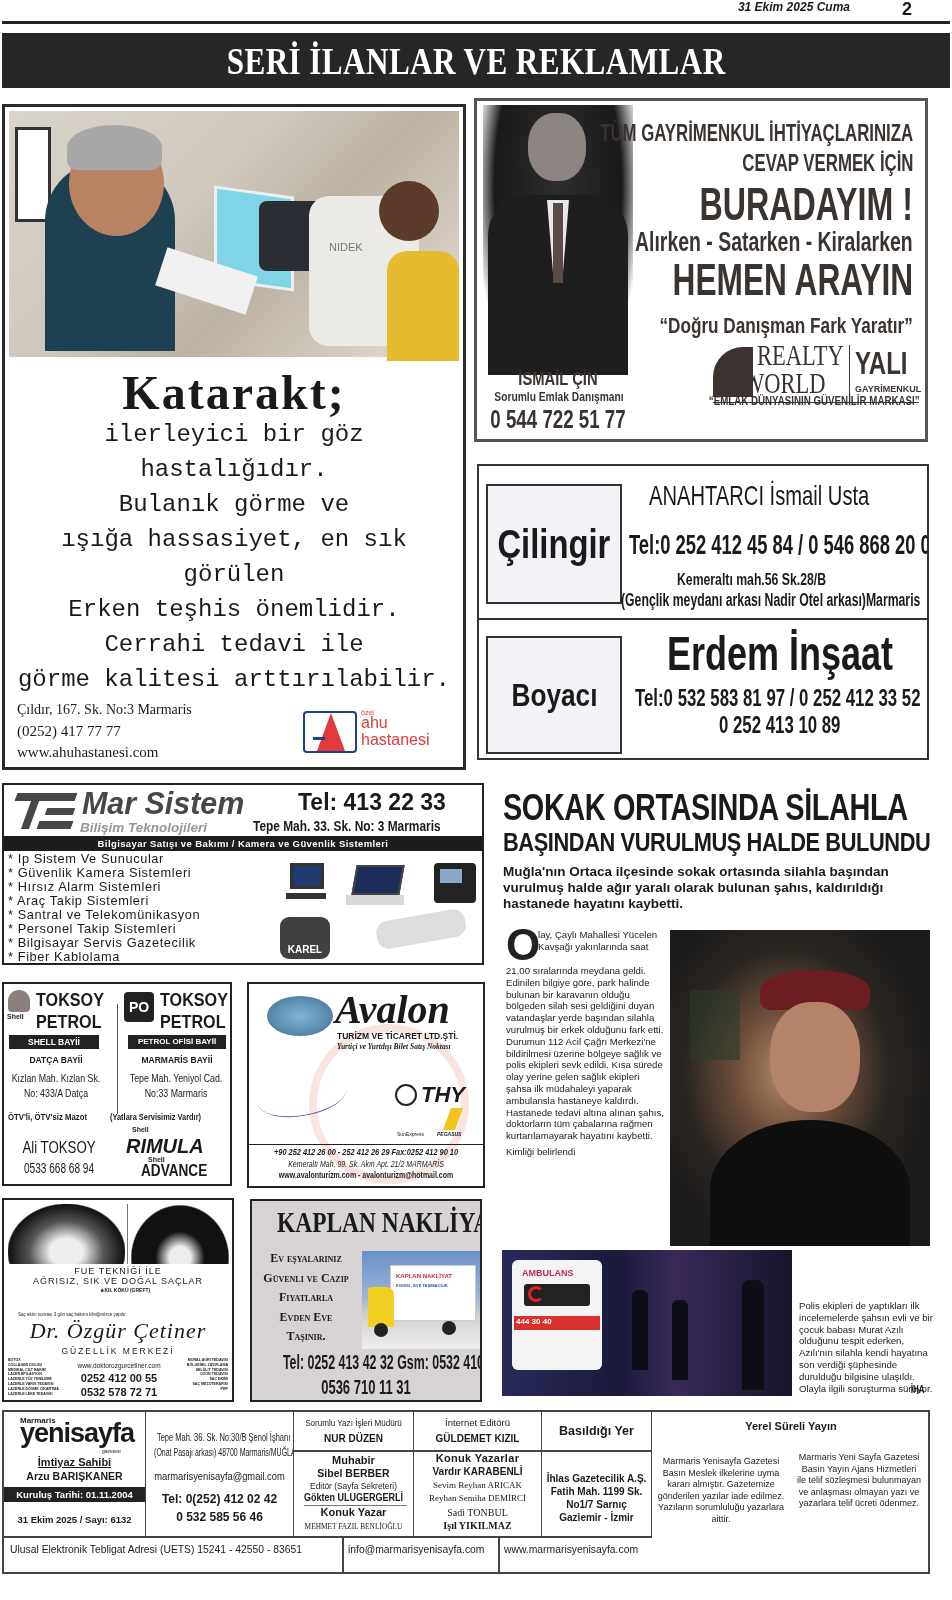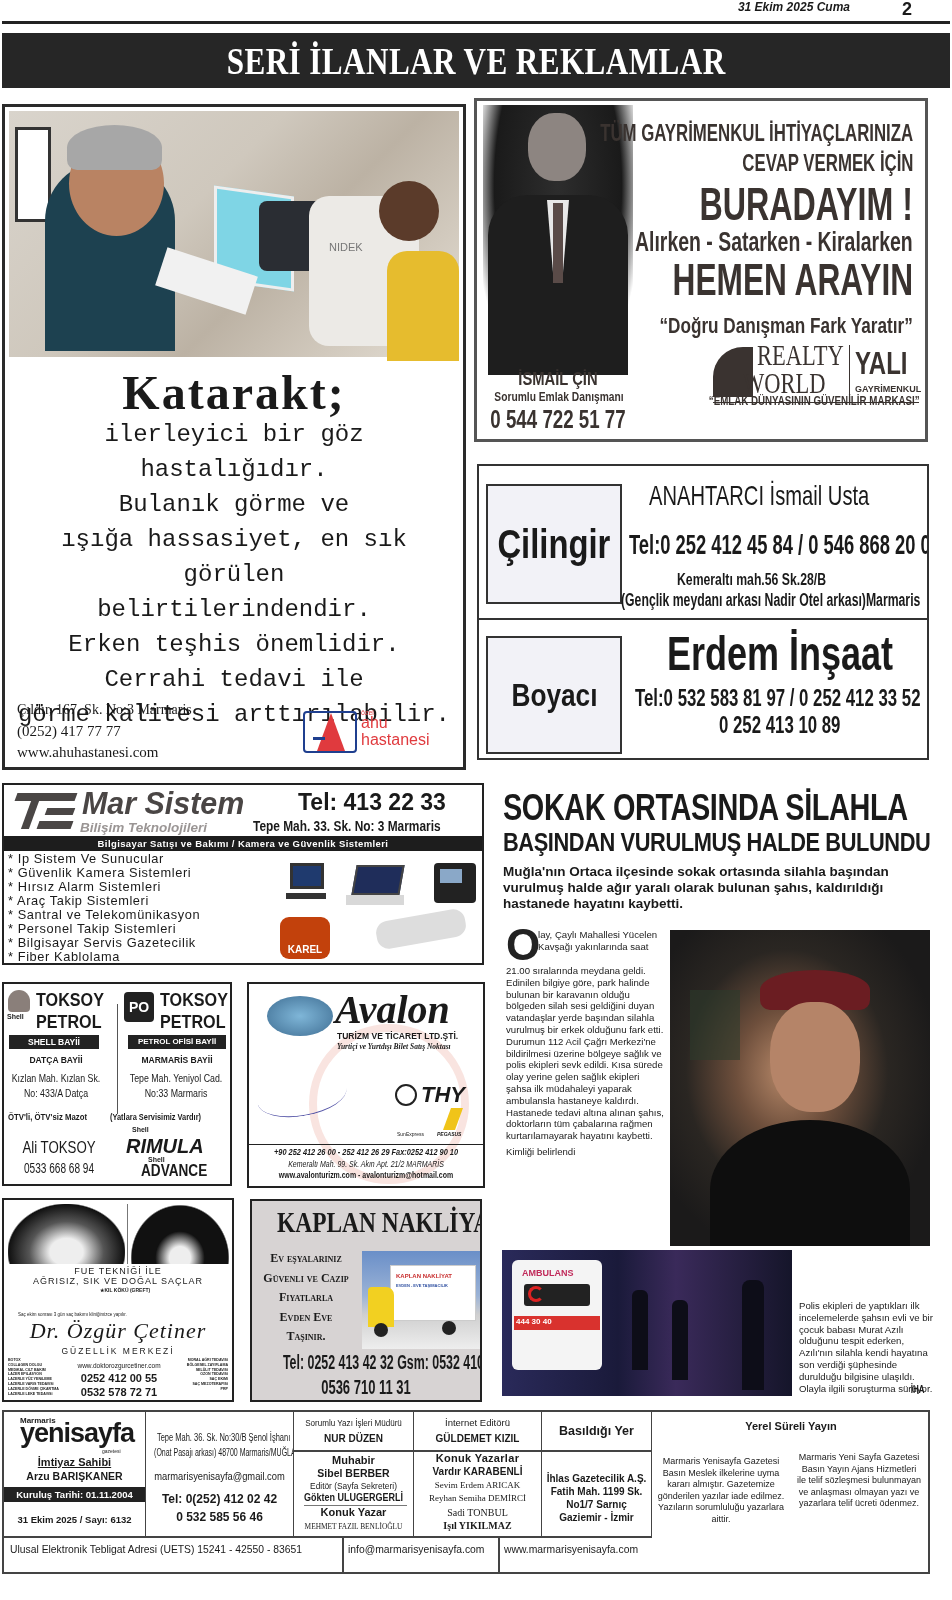--- a/index.html
+++ b/index.html
@@ -61,21 +61,20 @@
     <div class="abs" style="left:320px;top:130px;font-size:11px;color:#777">NIDEK</div>
     <div class="abs" style="left:378px;top:140px;width:72px;height:110px;background:#e6bc2e;border-radius:20px 20px 0 0"></div>
     <div class="abs" style="left:370px;top:70px;width:60px;height:60px;border-radius:50%;background:#5b3b2a"></div>
     <div class="abs" style="left:150px;top:150px;width:95px;height:40px;background:#f1f1f1;transform:rotate(18deg)"></div>
   </div>
   <div class="abs center kat-title" style="left:0;right:0;top:258px">Katarakt;</div>
   <div class="abs center" style="left:0;right:0;top:310px">
     <div class="kat-line">ilerleyici bir göz hastalığıdır.</div>
     <div class="kat-line">Bulanık görme ve</div>
     <div class="kat-line">ışığa hassasiyet, en sık görülen</div>
-    <div class="kat-line">belirtilerindendir.</div>
     <div class="kat-line">Erken teşhis önemlidir.</div>
     <div class="kat-line">Cerrahi tedavi ile</div>
     <div class="kat-line">görme kalitesi arttırılabilir.</div>
   </div>
   <div class="abs" style="left:12px;top:592px">
     <div class="kat-small">Çıldır, 167. Sk. No:3 Marmaris</div>
     <div class="kat-small" style="font-size:15px;line-height:22px">(0252) 417 77 77</div>
     <div class="kat-small" style="font-size:15px">www.ahuhastanesi.com</div>
   </div>
   <div class="abs" style="left:298px;top:602px;width:155px;height:46px">
@@ -170,21 +169,21 @@
     <div>* Bilgisayar Servis Gazetecilik</div>
     <div>* Fiber Kablolama</div>
   </div>
   <div class="abs" style="left:286px;top:78px;width:34px;height:26px;background:#1f3a6e;border:3px solid #333"></div>
   <div class="abs" style="left:282px;top:108px;width:40px;height:6px;background:#333"></div>
   <div class="abs" style="left:350px;top:80px;width:48px;height:30px;background:#1f2d5a;border:2px solid #444;transform:skewX(-10deg)"></div>
   <div class="abs" style="left:342px;top:110px;width:58px;height:10px;background:#d8d8d8"></div>
   <div class="abs" style="left:430px;top:78px;width:42px;height:40px;background:#222;border-radius:4px">
       <div style="margin:6px;width:22px;height:14px;background:#8aa8c8"></div>
     </div>
-  <div class="abs" style="left:276px;top:132px;width:50px;height:42px;background:#c2410c;border-radius:9px;color:#fff;font-size:10px;font-weight:bold;text-align:center;padding-top:27px"><span>KAREL</span></div>
+  <div class="abs" style="left:276px;top:132px;width:50px;height:42px;background:#404040;border-radius:9px;color:#fff;font-size:10px;font-weight:bold;text-align:center;padding-top:27px"><span>KAREL</span></div>
   <div class="abs" style="left:372px;top:130px;width:90px;height:28px;background:#ddd;border-radius:12px;transform:rotate(-10deg)"></div>
 </div>
 
 <div class="box" id="tok">
   <div class="abs" style="left:4px;top:6px;width:22px;height:22px;border-radius:50% 50% 4px 4px;background:#8a7f7a"></div>
   <div class="abs" style="left:3px;top:29px;font-size:7px;font-weight:bold">Shell</div>
   <div class="abs" style="left:32px;top:5px;font-size:19px;font-weight:bold;transform:scaleX(0.85);transform-origin:left top">TOKSOY</div>
   <div class="abs" style="left:32px;top:27px;font-size:19px;font-weight:bold;transform:scaleX(0.85);transform-origin:left top">PETROL</div>
   <div class="abs" style="left:5px;top:51px;width:90px;height:14px;background:#222;color:#fff;font-size:8.5px;font-weight:bold;text-align:center;line-height:14px">SHELL BAYİİ</div>
   <div class="abs center" style="left:2px;width:100px;top:71px;font-size:8.5px;font-weight:bold">DATÇA BAYİİ</div>
@@ -347,21 +346,21 @@
     <div class="abs center" style="left:0;right:0;top:94px;font-size:11px;font-weight:bold">Konuk Yazar</div>
     <div class="abs center" style="left:-10px;right:-10px;top:109px;font-family:'Liberation Serif',serif;font-size:9px;white-space:nowrap;transform:scaleX(0.82)">MEHMET FAZIL BENLİOĞLU</div>
   </div>
   <div class="mcell" style="left:410px;top:0;width:128px;height:124px">
     <div class="abs center" style="left:0;right:0;top:5px;font-size:9.5px">İnternet Editörü</div>
     <div class="abs center" style="left:0;right:0;top:21px;font-size:10px;font-weight:bold">GÜLDEMET KIZIL</div>
     <div class="abs" style="left:0;right:0;top:38px;height:1.5px;background:#444"></div>
     <div class="abs center" style="left:0;right:0;top:40px;font-size:11px;font-weight:bold;letter-spacing:0.3px">Konuk Yazarlar</div>
     <div class="abs center" style="left:-6px;right:-6px;top:53px;font-family:'Liberation Serif',serif;font-size:10px;line-height:13.5px">
       <div style="font-weight:bold;font-family:'Liberation Sans',sans-serif">Vardır KARABENLİ</div>
-      <div style="font-size:9px">Sevim Erdem ARICAK</div>
+      <div style="font-size:9px">Sevim Reyhan ARICAK</div>
       <div style="font-size:9px">Reyhan Semiha DEMİRCİ</div>
       <div>Sadi TONBUL</div>
       <div style="font-weight:bold">Işıl YIKILMAZ</div>
     </div>
   </div>
   <div class="mcell" style="left:538px;top:0;width:110px;height:124px">
     <div class="abs center" style="left:0;right:0;top:12px;font-size:12.5px;font-weight:bold">Basıldığı Yer</div>
     <div class="abs" style="left:0;right:0;top:38px;height:1.5px;background:#444"></div>
     <div class="abs center" style="left:-6px;right:-6px;top:60px;font-size:10px;font-weight:bold;line-height:13px">
       <div>İhlas Gazetecilik A.Ş.</div>

